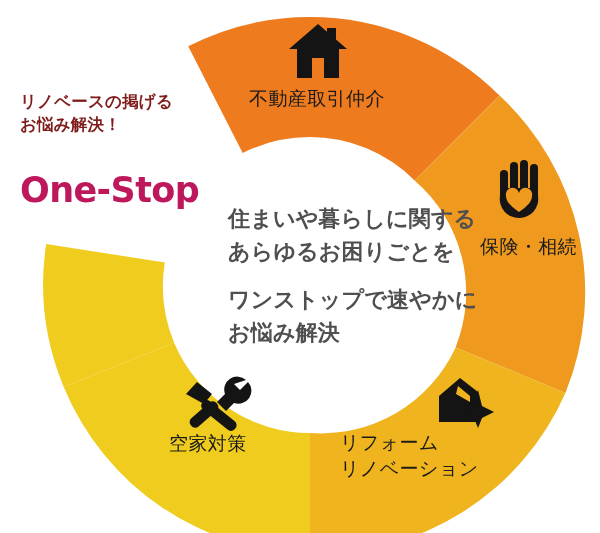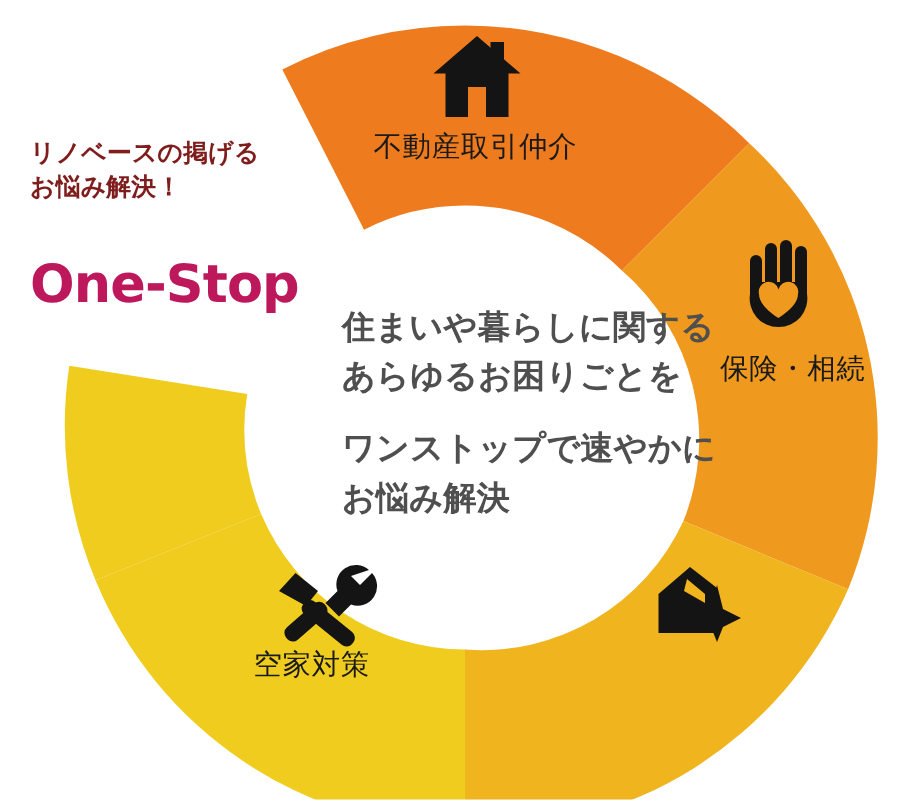--- a/index.html
+++ b/index.html
@@ -177,20 +177,24 @@
         <path d="M66 8 a13 13 0 0 0 -21 14 l -8 8 l 9 9 l 8 -8 a13 13 0 0 0 14 -21 l -8 8 l -6 -6 Z"></path>
         <rect x="10" y="44" width="34" height="11" rx="5" transform="rotate(-41 16 50)"></rect>
       </g>
     </svg>
   </span>
 
   <div class="seg-label l-realestate">不動産取引仲介</div>
 
   <div class="seg-label l-insurance">保険・相続</div>
 
+  <div class="seg-label l-reform">
+    <div>リフォーム</div>
+    <div>リノベーション</div>
+  </div>
 
   <div class="seg-label l-akiya">空家対策</div>
 
   <div class="left-block">
     <div class="lead-line">リノベースの掲げる</div>
     <div class="lead-line">お悩み解決！</div>
     <div class="title-en">
       <div>One-Stop</div>
     </div>
   </div>

